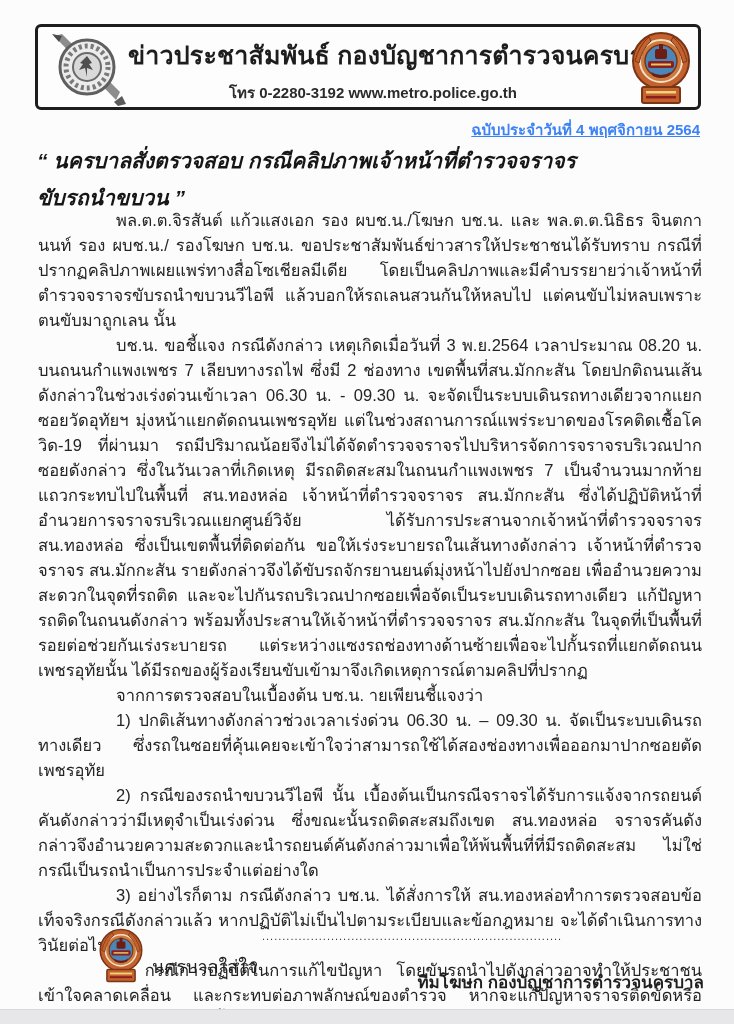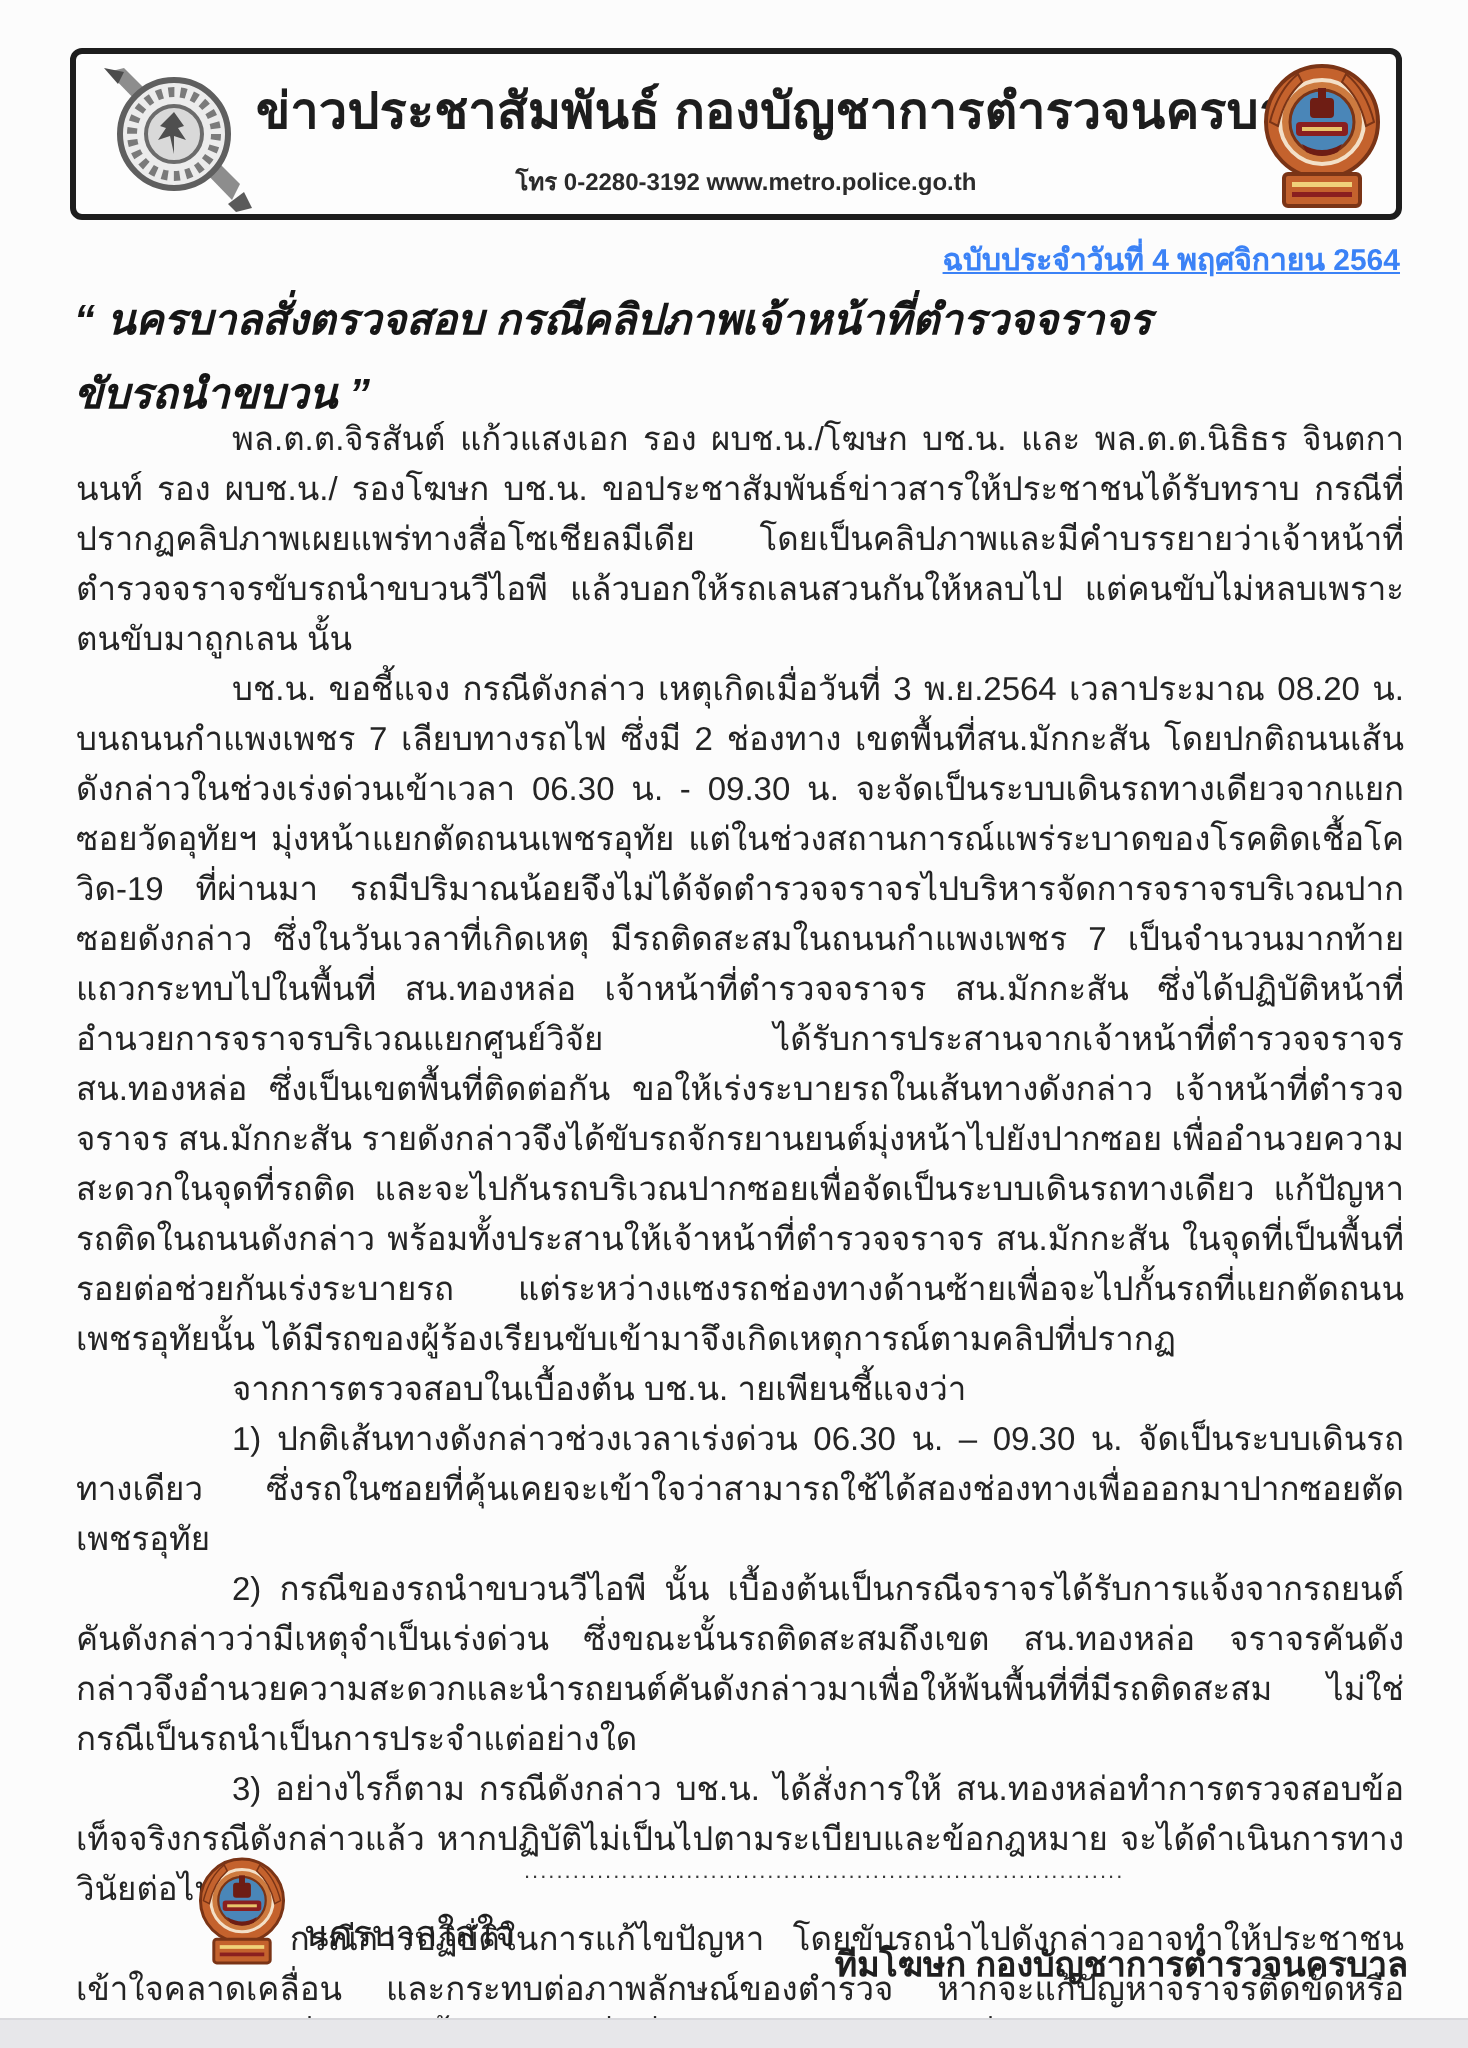--- a/index.html
+++ b/index.html
@@ -24,21 +24,21 @@
   .seal { position: absolute; left: 8px; top: 3px; }
   .header-center {
     position: absolute; left: 90px; right: 80px; top: 8px;
     text-align: center;
   }
   .header-title {
     font-size: 25px; font-weight: bold; color: #1d1d1d;
     letter-spacing: 0.2px; white-space: nowrap;
   }
   .header-contact {
-    margin-top: 6px; font-size: 12px; font-weight: bold; color: #2b2b2b;
+    margin-top: 6px; font-size: 15px; font-weight: bold; color: #2b2b2b;
   }
   .bureau-emblem-header { position: absolute; right: 6px; top: 4px; }
 
   
   .date-line {
     position: absolute; right: 34px; top: 118px;
     font-size: 15px; font-weight: bold; color: #3b82f6;
     text-decoration: underline;
   }
   .headline {

